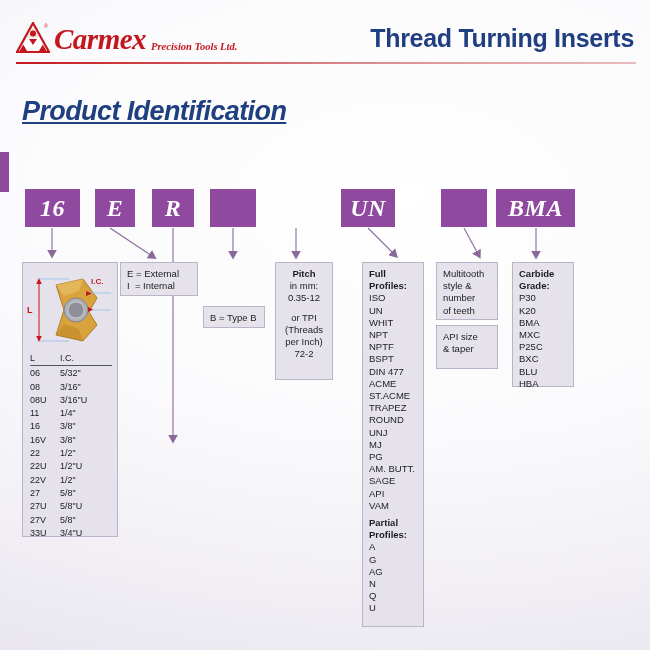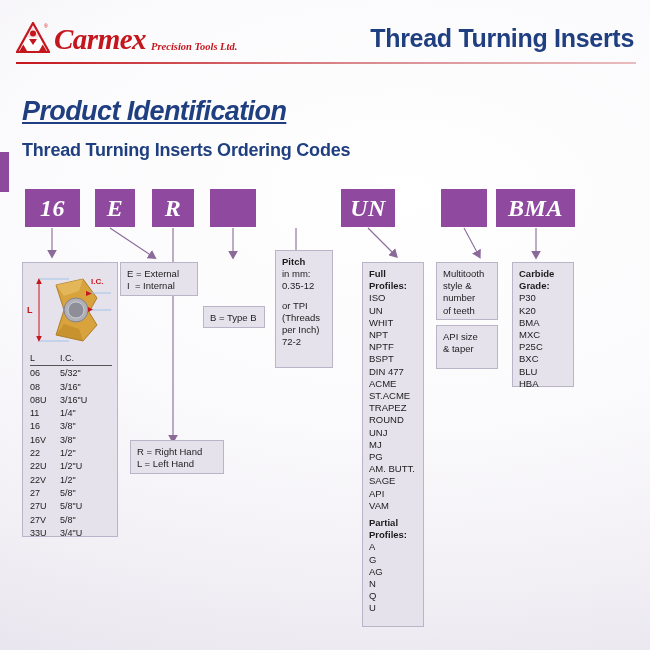--- a/index.html
+++ b/index.html
@@ -132,21 +132,20 @@
         </svg>
       </div>
       <div class="logo-name">Carmex</div>
       <div class="logo-sub">Precision Tools Ltd.</div>
     </div>
     <div class="hdr-title">Thread Turning Inserts</div>
     <div class="hdr-rule"></div>
   </div>
 
   <div class="sec-title">Product Identification</div>
-  <div class="sub-title">Thread Turning Inserts Ordering Codes</div>
   <div class="left-tab"></div>
 
   <svg class="conn">
     <defs>
       <marker id="ah" markerWidth="9" markerHeight="9" refX="3" refY="4.5" orient="auto">
         <path d="M0,0 L8,4.5 L0,9 z" fill="#8a6a99"></path>
       </marker>
     </defs>
     <g stroke="#8a6a99" stroke-width="1.1" fill="none" marker-end="url(#ah)">
 
@@ -262,26 +261,22 @@
 
   <div class="callout" style="left:120px;top:262px;width:78px;height:34px;">
     <div>E = External</div>
     <div style="white-space:pre;">I  = Internal</div>
   </div>
 
   <div class="callout" style="left:203px;top:262px;width:62px;height:22px;margin-top:44px;">
     <div>B = Type B</div>
   </div>
 
-  <div class="callout" style="left:130px;top:440px;width:94px;height:34px;">
-    <div>R = Right Hand</div>
-    <div>L = Left Hand</div>
-  </div>
-
-  <div class="callout" style="left:275px;top:250px;width:58px;height:118px;">
+
+  <div class="callout" style="left:275px;top:262px;width:58px;height:118px;text-align:center;">
     <div><b>Pitch</b></div>
     <div>in mm:</div>
     <div>0.35-12</div>
     <div class="sp"></div>
     <div>or TPI</div>
     <div>(Threads</div>
     <div>per Inch)</div>
     <div>72-2</div>
   </div>
 

